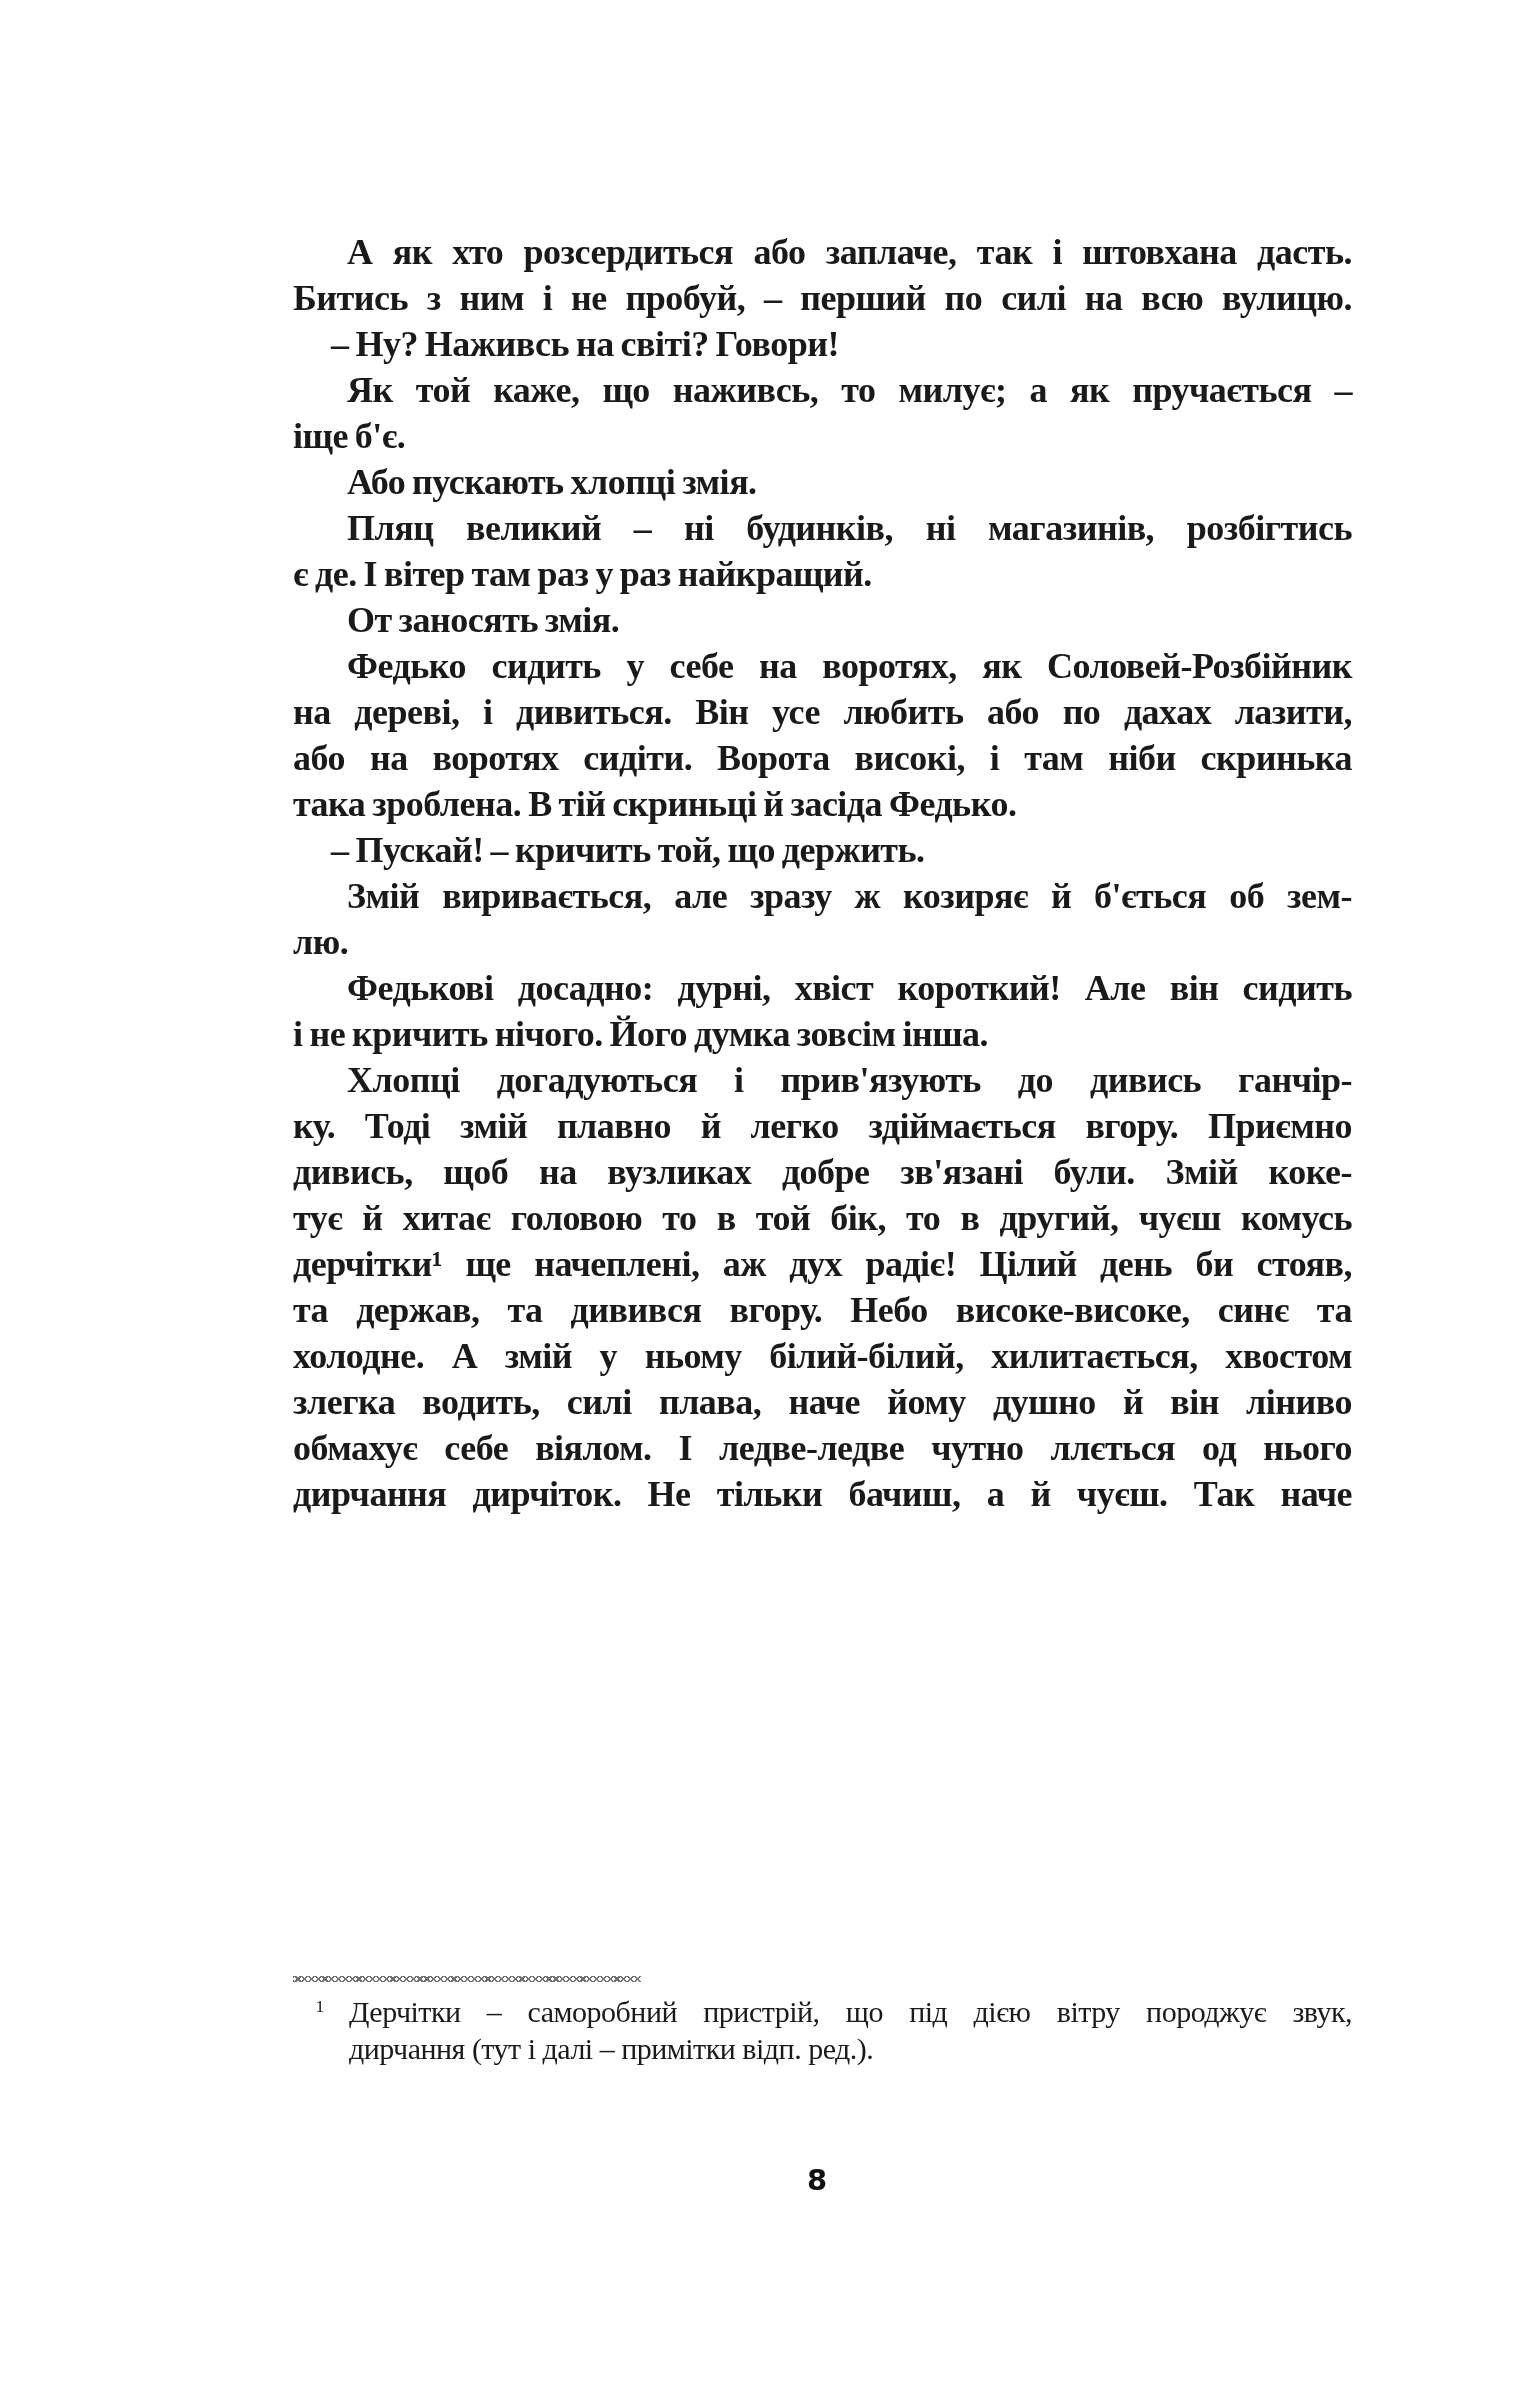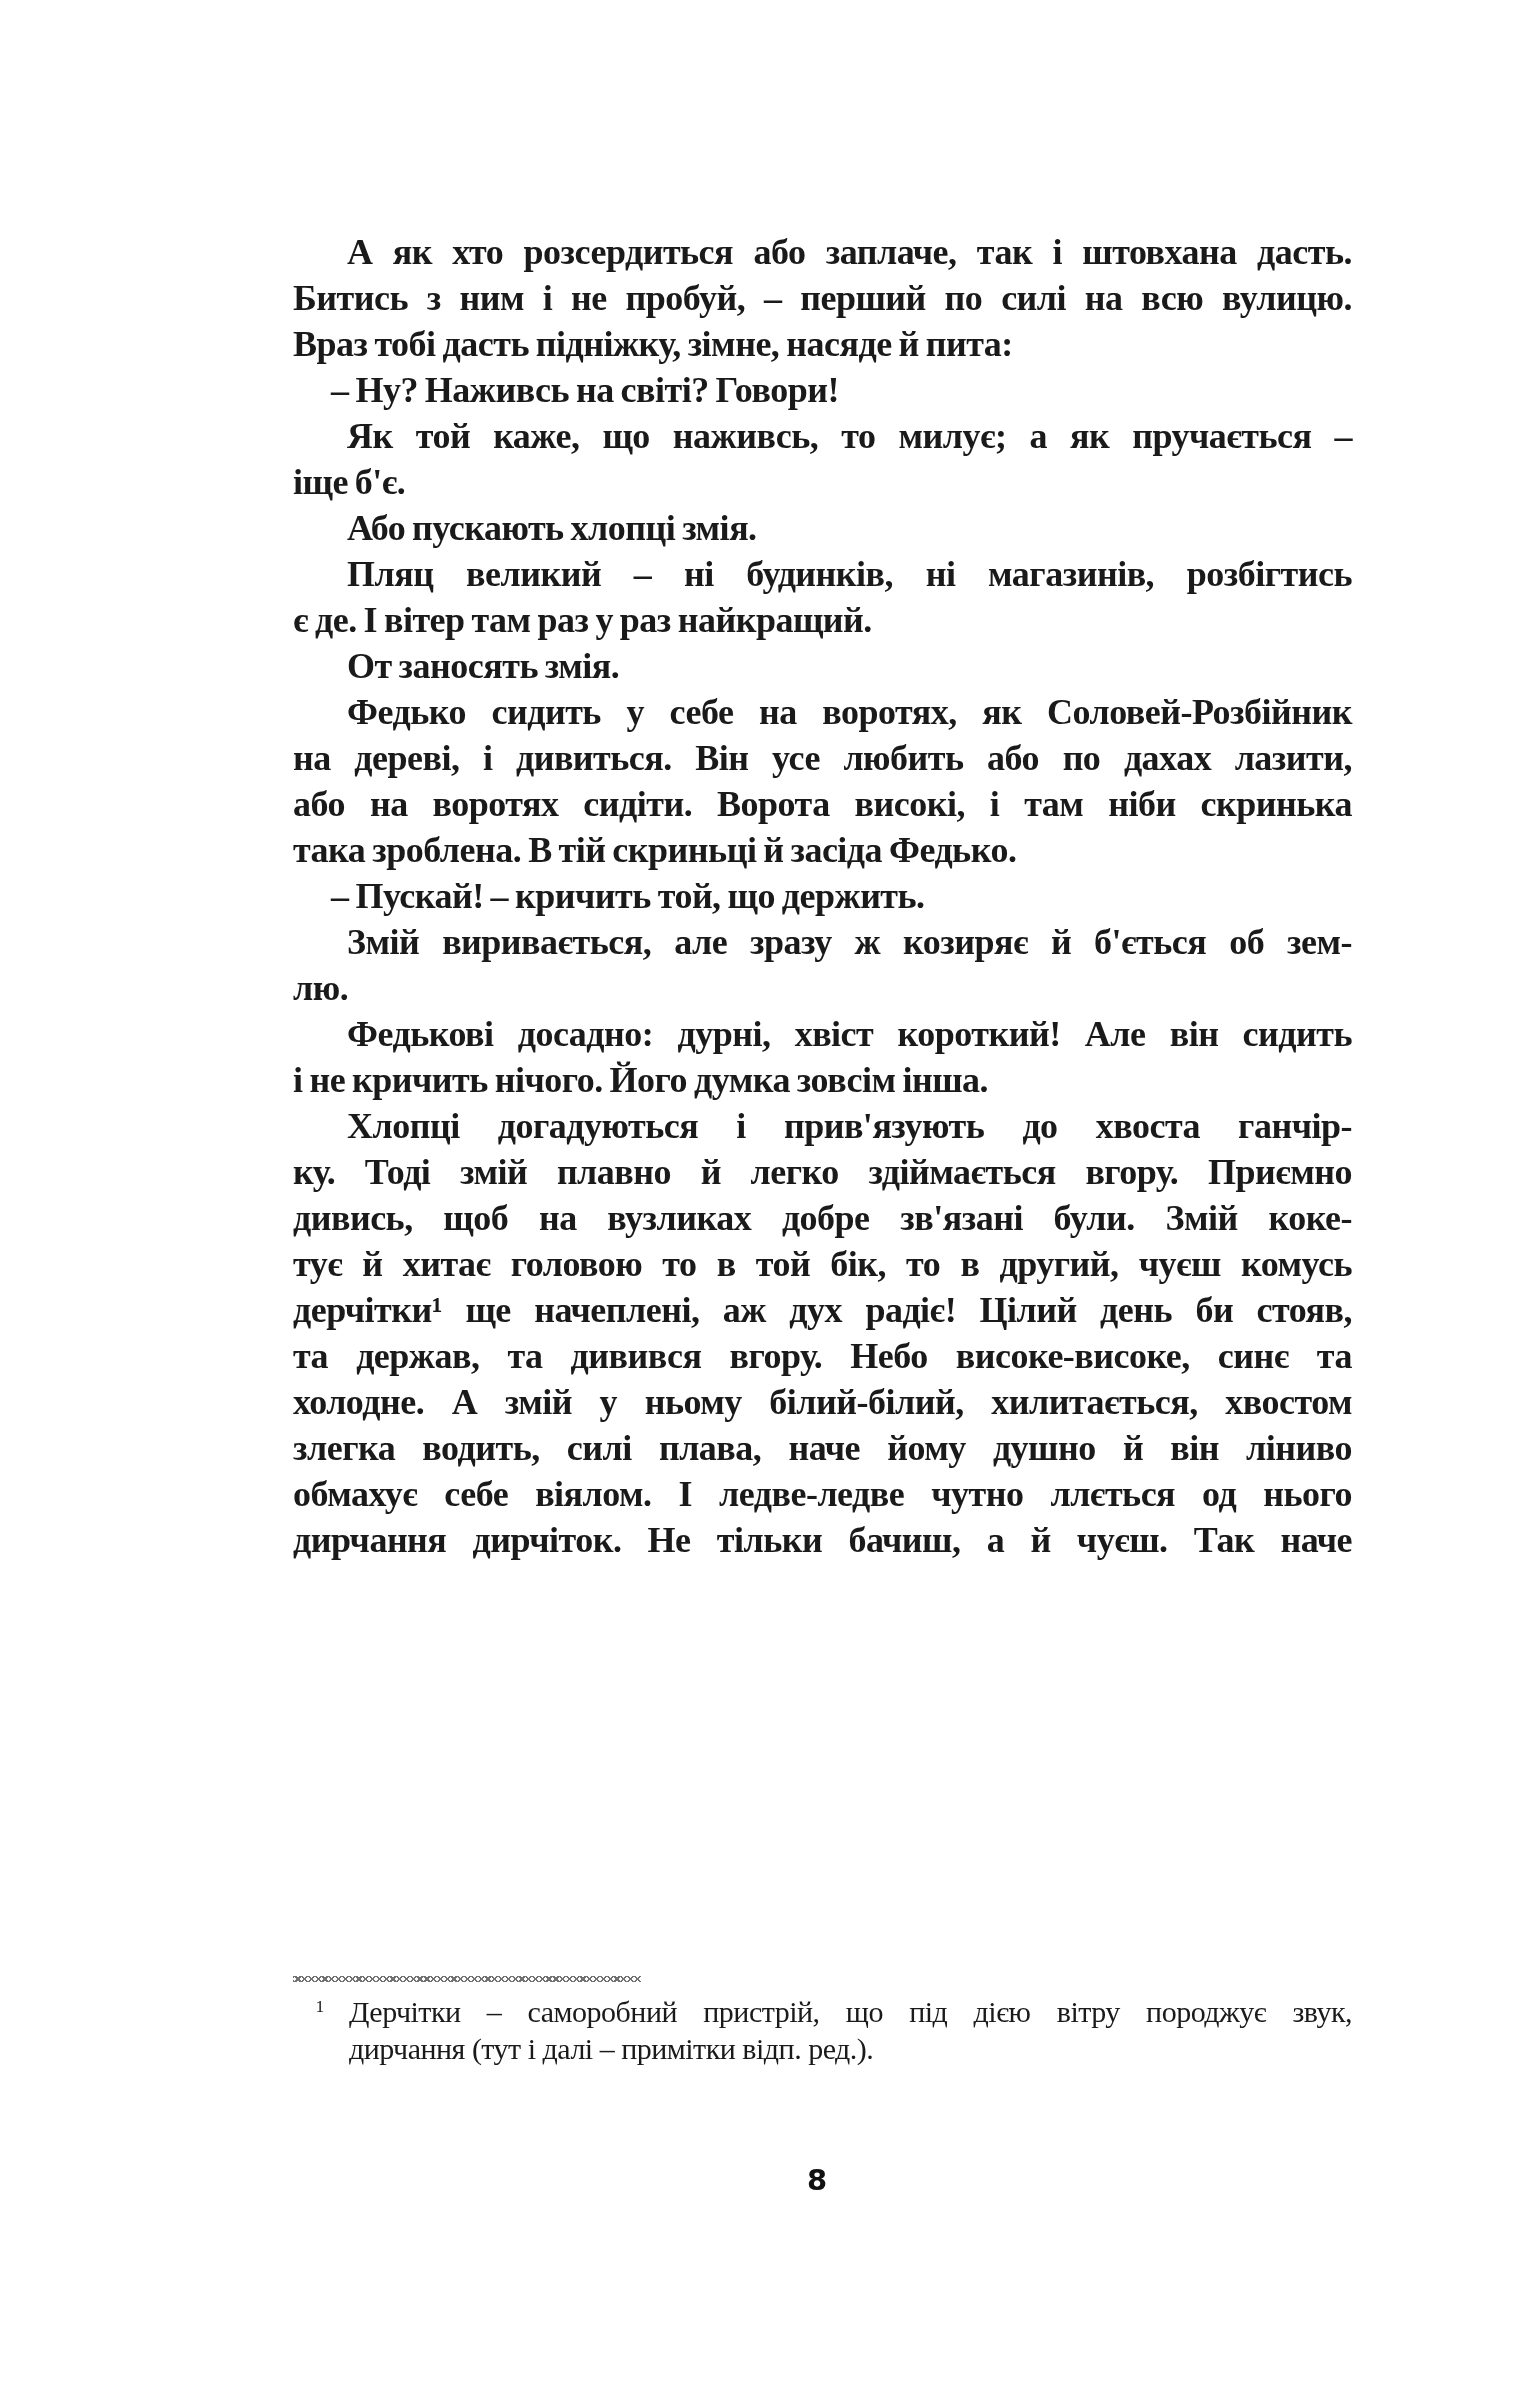--- a/index.html
+++ b/index.html
@@ -62,38 +62,37 @@
       font-size: 29px;
       color: #111;
     }
   </style>
 </head>
 <body>
 
 <div class="text-block" id="body">
     <div class="line indent">А як хто розсердиться або заплаче, так і штовхана дасть.</div>
     <div class="line">Битись з ним і не пробуй, – перший по силі на всю вулицю.</div>
-    <div class="line last">Враз тобі дасть підніжку, зімне, насяде й пита:</div>
     <div class="line dialog last">– Ну? Наживсь на світі? Говори!</div>
     <div class="line indent">Як той каже, що наживсь, то милує; а як пручається –</div>
     <div class="line last">іще б'є.</div>
     <div class="line indent last">Або пускають хлопці змія.</div>
     <div class="line indent">Пляц великий – ні будинків, ні магазинів, розбігтись</div>
     <div class="line last">є де. І вітер там раз у раз найкращий.</div>
     <div class="line indent last">От заносять змія.</div>
     <div class="line indent">Федько сидить у себе на воротях, як Соловей-Розбійник</div>
     <div class="line">на дереві, і дивиться. Він усе любить або по дахах лазити,</div>
     <div class="line">або на воротях сидіти. Ворота високі, і там ніби скринька</div>
     <div class="line last">така зроблена. В тій скриньці й засіда Федько.</div>
     <div class="line dialog last">– Пускай! – кричить той, що держить.</div>
     <div class="line indent">Змій виривається, але зразу ж козиряє й б'ється об зем-</div>
     <div class="line last">лю.</div>
     <div class="line indent">Федькові досадно: дурні, хвіст короткий! Але він сидить</div>
     <div class="line last">і не кричить нічого. Його думка зовсім інша.</div>
-    <div class="line indent">Хлопці догадуються і прив'язують до хвоста ганчір-</div>
+    <div class="line indent">Хлопці догадуються і прив'язують до дивись ганчір-</div>
     <div class="line">ку. Тоді змій плавно й легко здіймається вгору. Приємно</div>
     <div class="line">дивись, щоб на вузликах добре зв'язані були. Змій коке-</div>
     <div class="line">тує й хитає головою то в той бік, то в другий, чуєш комусь</div>
     <div class="line">дерчітки¹ ще начеплені, аж дух радіє! Цілий день би стояв,</div>
     <div class="line">та держав, та дивився вгору. Небо високе-високе, синє та</div>
     <div class="line">холодне. А змій у ньому білий-білий, хилитається, хвостом</div>
     <div class="line">злегка водить, силі плава, наче йому душно й він ліниво</div>
     <div class="line">обмахує себе віялом. І ледве-ледве чутно ллється од нього</div>
     <div class="line">дирчання дирчіток. Не тільки бачиш, а й чуєш. Так наче</div>
   </div>

